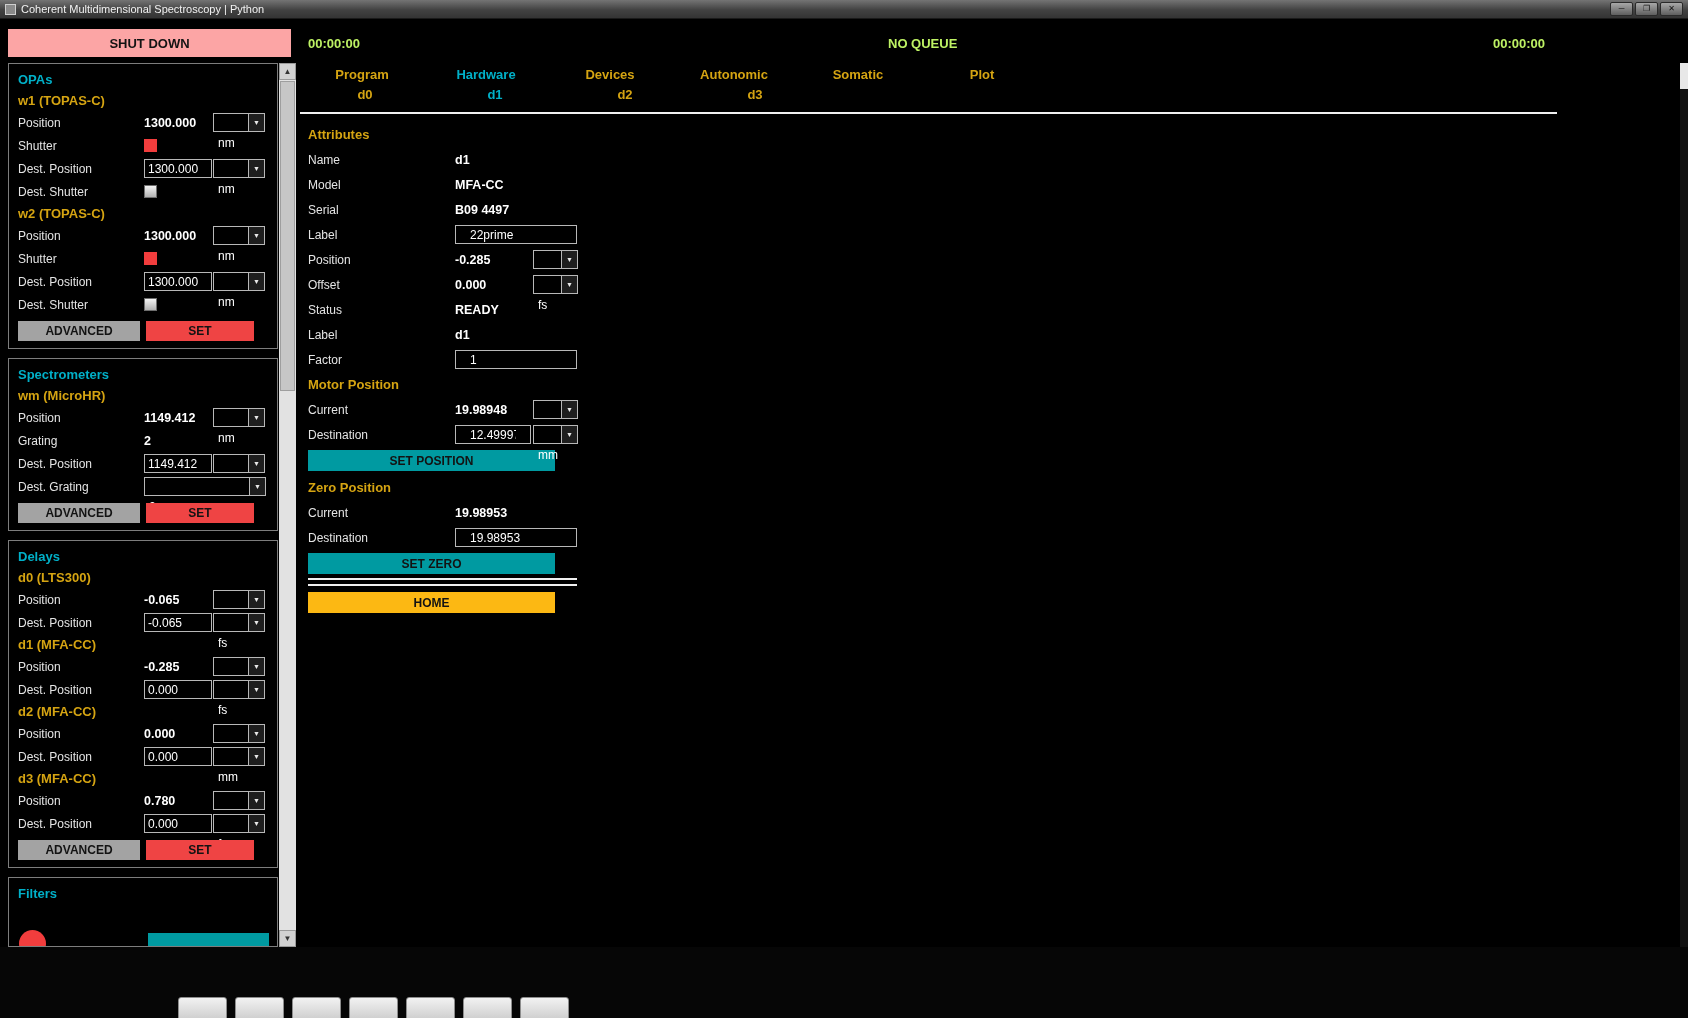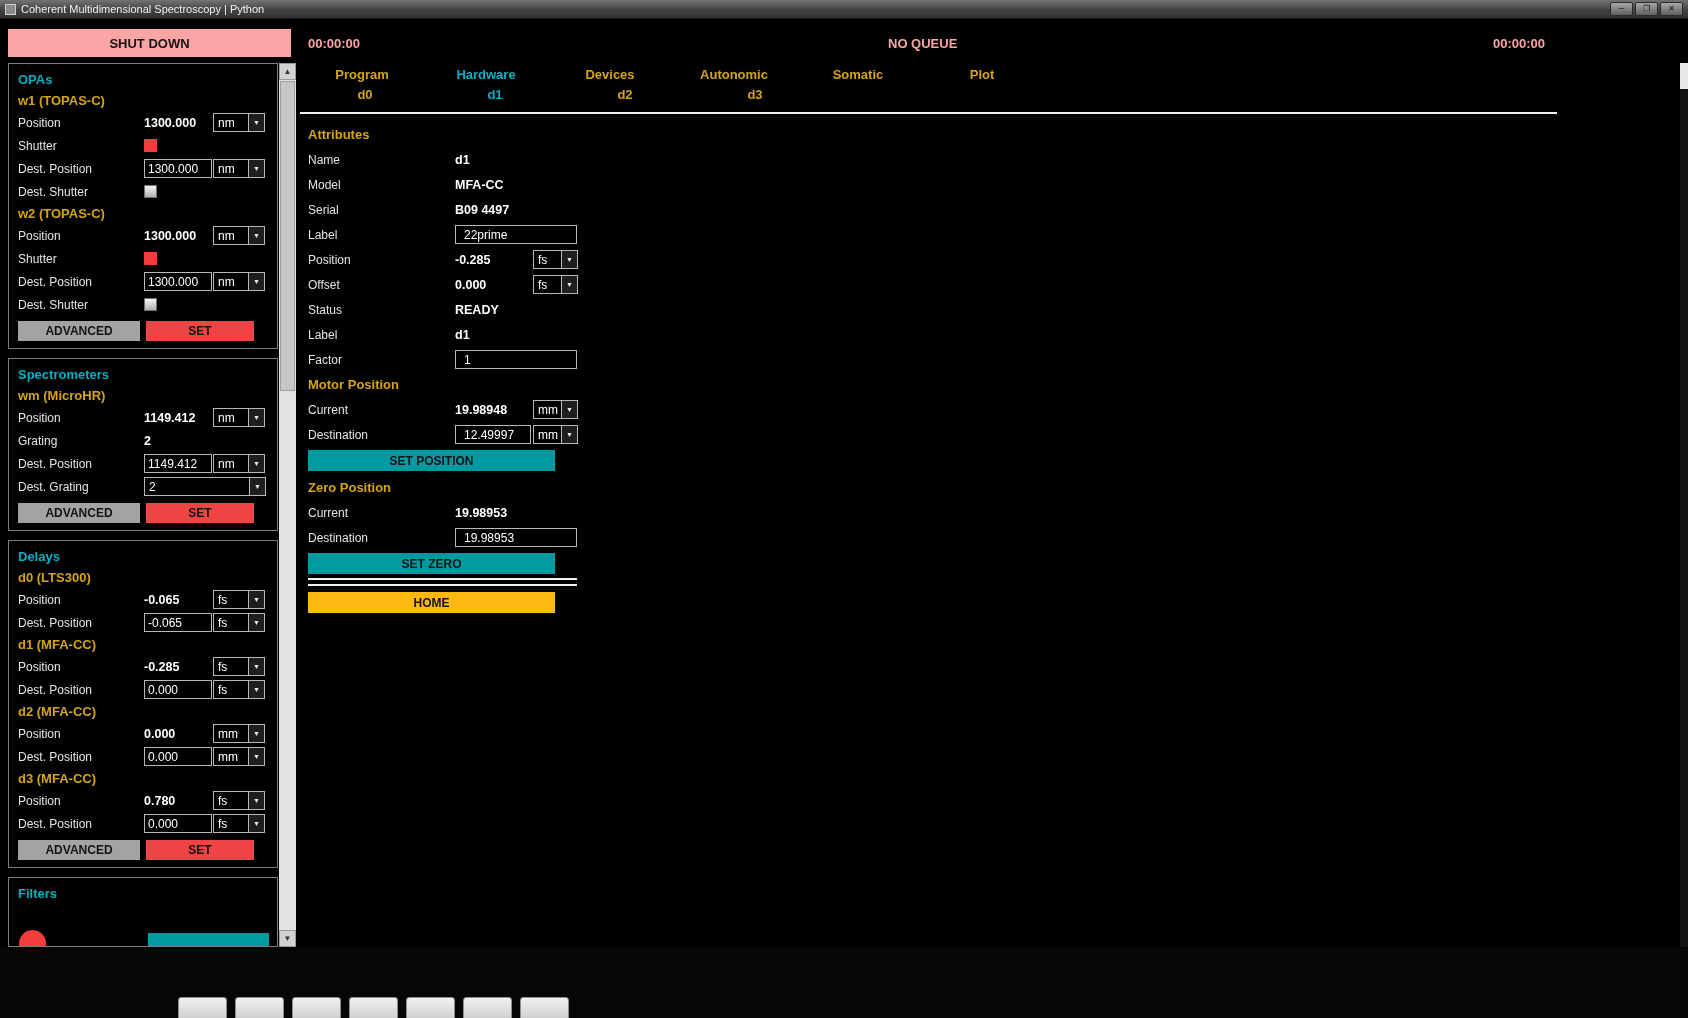--- a/index.html
+++ b/index.html
@@ -13,38 +13,38 @@
   .tb-icon { width:11px; height:11px; border:1px solid #cfcfcf; background:#8a8a8a; margin:0 5px 0 2px; flex:none; }
   .tb-title { font-size:11px; color:#f2f2f2; }
   .win-controls { margin-left:auto; display:flex; gap:2px; padding-right:2px; }
   .win-btn { width:23px; height:14px; background:linear-gradient(#a8a8a8,#5f5f5f); border:1px solid #2a2a2a;
     border-radius:2px; color:#111; font-size:8px; line-height:12px; text-align:center; }
 
   
   .header { position:absolute; left:0; top:19px; width:100%; height:44px; }
   .shutdown-btn { position:absolute; left:8px; top:10px; width:283px; height:28px; background:#fca5a5;
     color:#131313; font-weight:bold; font-size:13px; display:flex; align-items:center; justify-content:center; cursor:pointer; }
-  .hdr-text { position:absolute; top:17px; font-weight:bold; font-size:13px; color:#fca5a5; }
+  .hdr-text { position:absolute; top:17px; font-weight:bold; font-size:13px; color:#bef264; }
   .elapsed { left:308px; }
   .queue { left:888px; }
   .remaining { left:1493px; }
 
   
   .sidebar { position:absolute; left:8px; top:63px; width:288px; height:884px; }
   .sb-content { position:absolute; left:0; top:0; width:270px; height:884px; overflow:hidden; }
   .panel { border:1px solid #7d7d7d; padding:5px 9px 7px 9px; margin-bottom:9px; }
   .sec-title { font-weight:bold; font-size:13px; color:#00b0c8; height:21px; line-height:21px; }
   .dev-title { font-weight:bold; font-size:13px; color:#d5a412; height:21px; line-height:21px; }
   .srow { display:flex; align-items:center; height:23px; }
   .slabel { width:126px; font-size:12px; color:#e4e4e4; flex:none; }
   .svalue { width:69px; font-weight:bold; font-size:12.5px; color:#fff; flex:none; }
   .tinput { width:68px; height:19px; background:#000; border:1px solid #b8b8b8; color:#fff;
     font-family:"Liberation Sans", sans-serif; font-size:12px; padding:0 3px; margin-right:1px; flex:none; }
   .dropdown { display:flex; align-items:stretch; height:19px; border:1px solid #b8b8b8; background:#000; flex:none; cursor:pointer; }
-  .dd-text { width:34px; font-size:12px; color:#fff; padding:2px 0 0 4px; }
+  .dd-text { width:34px; font-size:12px; color:#fff; padding:2px 0 0 4px;margin-top:20px; }
   .dd-btn { width:16px; border-left:1px solid #b8b8b8; display:flex; align-items:center; justify-content:center;
     font-size:7px; color:#e8e8e8; background:#1e1e1e; }
   .dropdown.wide .dd-text { width:104px; }
   .shutter-ind { width:13px; height:13px; background:#f23d3d; flex:none; }
   .checkbox { width:13px; height:13px; background:linear-gradient(#f4f4f4,#b2b2b2); border:1px solid #6e6e6e; flex:none; cursor:pointer; }
   .btn-row { display:flex; gap:6px; margin-top:5px; }
   .btn { height:20px; display:flex; align-items:center; justify-content:center; font-weight:bold; font-size:12px;
     color:#131313; cursor:pointer; }
   .btn-advanced { width:122px; background:#a3a3a3; }
   .btn-set { width:108px; background:#ef4444; }
@@ -69,21 +69,21 @@
   .subtab { width:130px; text-align:center; font-weight:bold; font-size:13px; color:#d5a412; cursor:pointer; }
   .subtab.active { color:#00b0c8; }
   .hrule { width:1257px; height:2px; background:#f0f0f0; margin-top:3px; }
   .content { padding-left:8px; margin-top:8px; width:620px; }
   .m-sec-title { height:25px; line-height:25px; font-weight:bold; font-size:13px; color:#d5a412; }
   .mrow { display:flex; align-items:center; height:25px; }
   .mlabel { width:147px; font-size:12px; color:#e4e4e4; flex:none; }
   .mvalue { font-weight:bold; font-size:12.5px; color:#fff; }
   .mvalue.w { width:78px; flex:none; }
   .minput { height:19px; background:#000; border:1px solid #b8b8b8; color:#fff;
-    font-family:"Liberation Sans", sans-serif; font-size:12px; padding:0 8px; flex:none; }
+    font-family:"Liberation Sans", sans-serif; font-size:12px; padding:0 14px; flex:none; }
   .minput.wide { width:122px; }
   .minput.med { width:76px; margin-right:2px; }
   .dropdown.m .dd-text { width:27px; }
   .big-btn { width:247px; height:21px; display:flex; align-items:center; justify-content:center;
     font-weight:bold; font-size:12px; color:#131313; margin:3px 0 4px 0; cursor:pointer; }
   .big-btn.teal { background:#009aa1; }
   .big-btn.yellow { background:#fcb813; }
   .dbl-line { width:269px; height:2px; background:#f0f0f0; margin-top:4px; }
   .home-wrap { margin-top:6px; }
 

